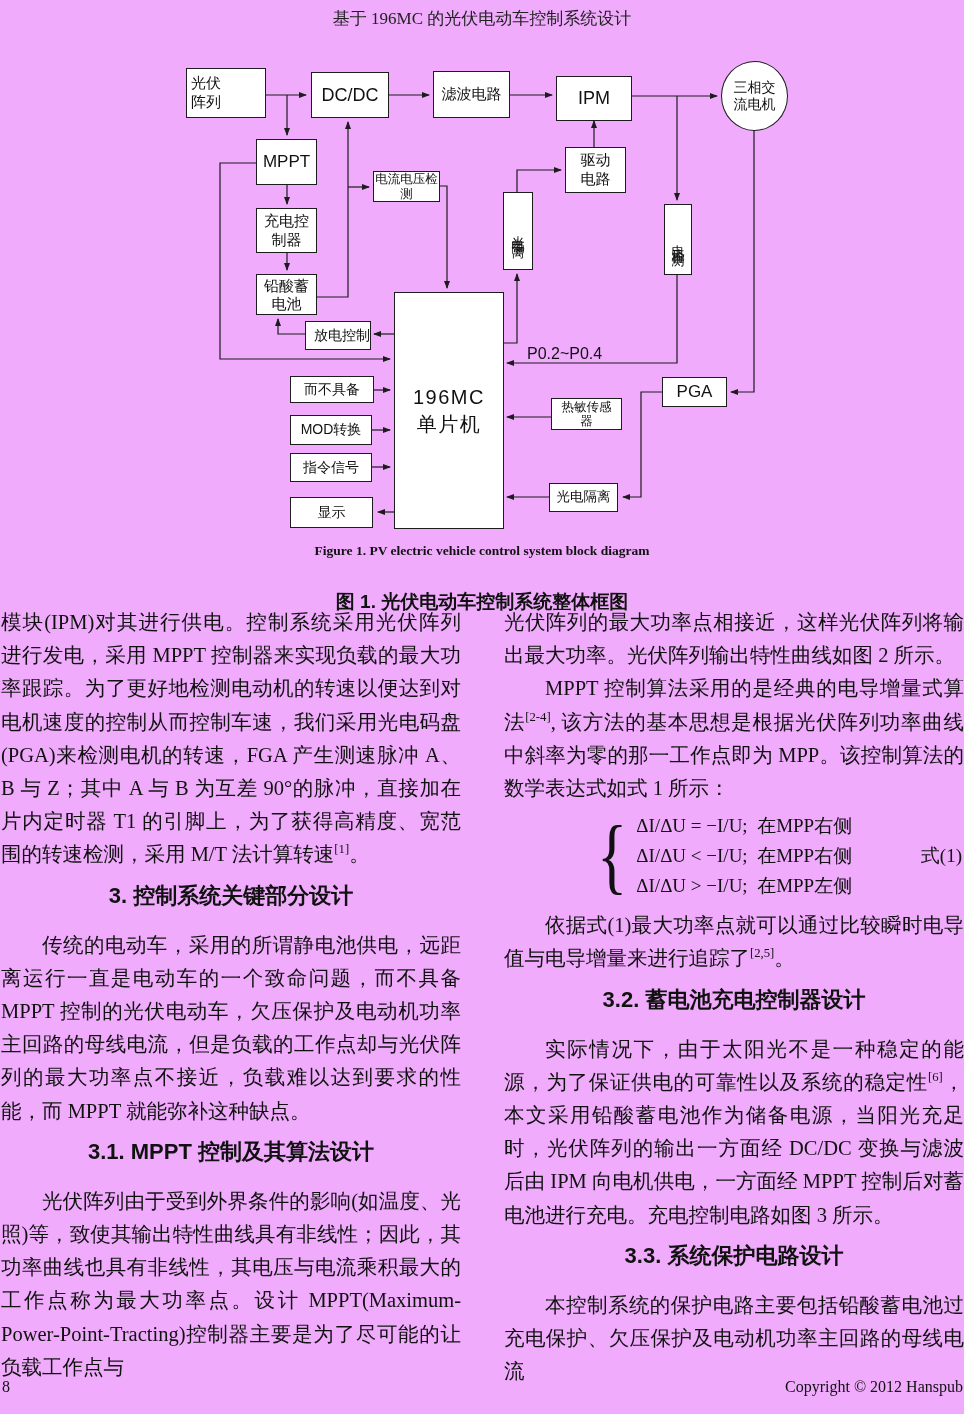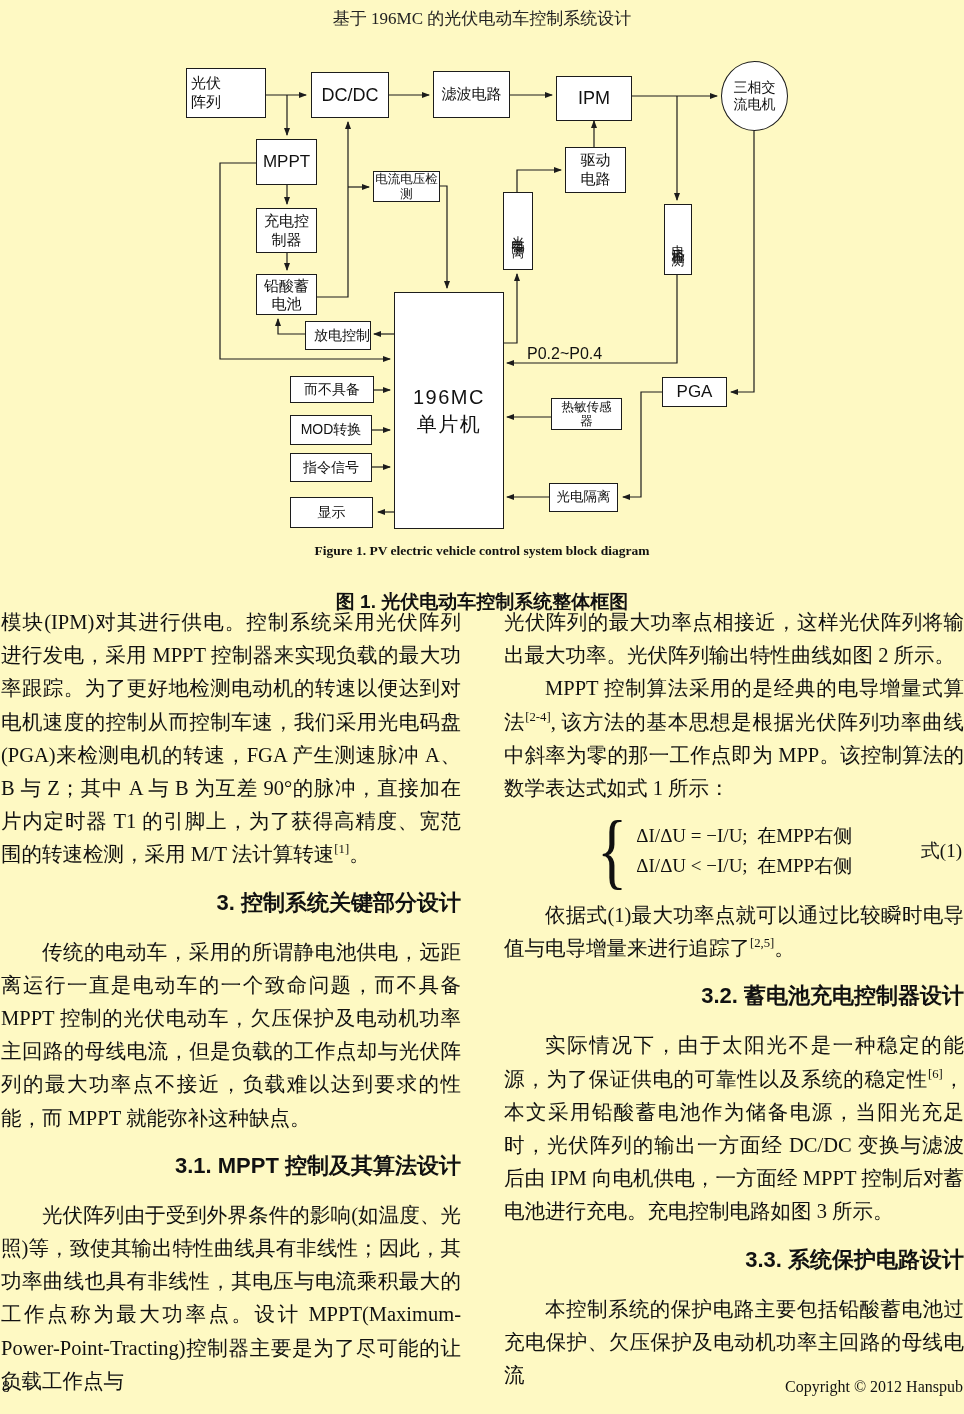--- a/index.html
+++ b/index.html
@@ -1,16 +1,16 @@
 <!DOCTYPE html>
 <html><head>
 <meta charset="utf-8">
 <style>
   html,body{margin:0;padding:0;background:#e8e8e8;}
-  .page{position:relative;width:964px;height:1414px;background:#fef9c3;color:#111;
+  .page{position:relative;width:964px;height:1414px;background:#f0abfc;color:#111;
         font-family:"Liberation Serif",serif;overflow:hidden;}
   .hdr{position:absolute;top:7px;left:0;width:100%;text-align:center;font-size:17px;color:#222;}
   
   .diagram{position:absolute;left:0;top:0;width:964px;height:600px;}
   .wires{position:absolute;left:0;top:0;}
   .box{position:absolute;border:1.2px solid #1c1c1c;background:#fff;display:flex;
        align-items:center;justify-content:center;box-sizing:border-box;
        font-family:"Liberation Sans",sans-serif;}
   .box .lbl{white-space:pre-line;text-align:center;line-height:1.25;}
   .serifbox{font-family:"Liberation Serif",serif;}
@@ -19,21 +19,21 @@
   .portlabel{position:absolute;font-family:"Liberation Sans",sans-serif;font-size:16px;color:#111;}
   .cap{position:absolute;left:0;width:100%;text-align:center;font-weight:bold;}
   .cap-en{top:543px;font-size:13.5px;font-family:"Liberation Serif",serif;}
   .cap-zh{top:561px;font-size:19px;font-family:"Liberation Sans",sans-serif;margin-top:28px;}
   
   .col{position:absolute;top:606px;width:460px;text-align:justify;}
   .para{margin:0;font-size:20.5px;line-height:33.2px;}
   .para.ind{text-indent:2em;}
   sup{font-size:0.62em;line-height:0;}
   .heading{font-family:"Liberation Sans",sans-serif;font-weight:bold;font-size:22px;
-           line-height:26px;margin:18px 0 20px 0;text-align:right;}
+           line-height:26px;margin:11px 0 20px 0;text-align:center;}
   .formula{display:flex;align-items:center;margin:6px 0 8px 88px;font-size:19px;}
   .brace{font-size:84px;font-weight:400;line-height:0.95;transform:scaleX(0.75);
          font-family:"Liberation Serif",serif;}
   .flines{margin-left:4px;}
   .flines div{line-height:30px;white-space:pre;}
   .ftag{margin-left:auto;padding-right:2px;}
   
   .foot-l{position:absolute;left:2px;top:1378px;font-size:16px;}
   .foot-r{position:absolute;right:1px;top:1378px;font-size:16px;}
 </style>
@@ -188,20 +188,21 @@
       <p class="para ind">光伏阵列由于受到外界条件的影响(如温度、光照)等，致使其输出特性曲线具有非线性；因此，其功率曲线也具有非线性，其电压与电流乘积最大的工作点称为最大功率点。设计 MPPT(Maximum-Power-Point-Tracting)控制器主要是为了尽可能的让负载工作点与</p>
     </div>
   <div class="col" style="left:504px;">
       <p class="para">光伏阵列的最大功率点相接近，这样光伏阵列将输出最大功率。光伏阵列输出特性曲线如图 2 所示。</p>
       <p class="para ind">MPPT 控制算法采用的是经典的电导增量式算法<sup>[2-4]</sup>, 该方法的基本思想是根据光伏阵列功率曲线中斜率为零的那一工作点即为 MPP。该控制算法的数学表达式如式 1 所示：</p>
       <div class="formula">
         <span class="brace">{</span>
         <div class="flines">
           <div>ΔI/ΔU = −I/U;  在MPP右侧</div>
           <div>ΔI/ΔU &lt; −I/U;  在MPP右侧</div>
+          <div>ΔI/ΔU &gt; −I/U;  在MPP左侧</div>
         </div>
         <span class="ftag">式(1)</span>
       </div>
       <p class="para ind">依据式(1)最大功率点就可以通过比较瞬时电导值与电导增量来进行追踪了<sup>[2,5]</sup>。</p>
       <div class="heading">3.2.  蓄电池充电控制器设计</div>
       <p class="para ind">实际情况下，由于太阳光不是一种稳定的能源，为了保证供电的可靠性以及系统的稳定性<sup>[6]</sup>，本文采用铅酸蓄电池作为储备电源，当阳光充足时，光伏阵列的输出一方面经 DC/DC 变换与滤波后由 IPM 向电机供电，一方面经 MPPT 控制后对蓄电池进行充电。充电控制电路如图 3 所示。</p>
       <div class="heading">3.3.  系统保护电路设计</div>
       <p class="para ind">本控制系统的保护电路主要包括铅酸蓄电池过充电保护、欠压保护及电动机功率主回路的母线电流</p>
     </div>
 

